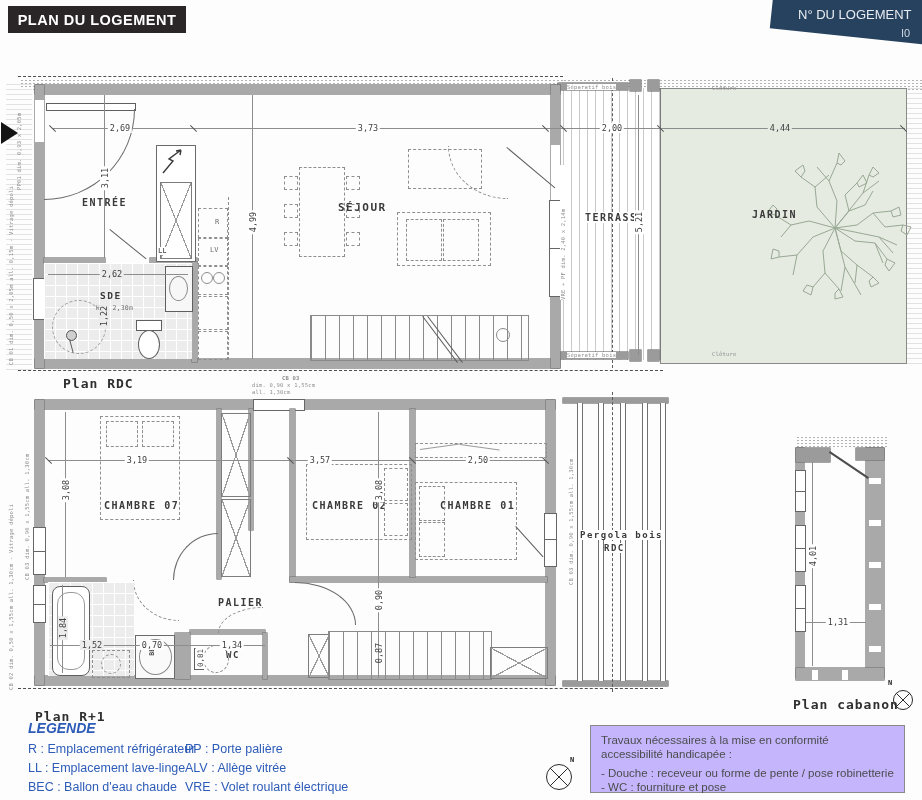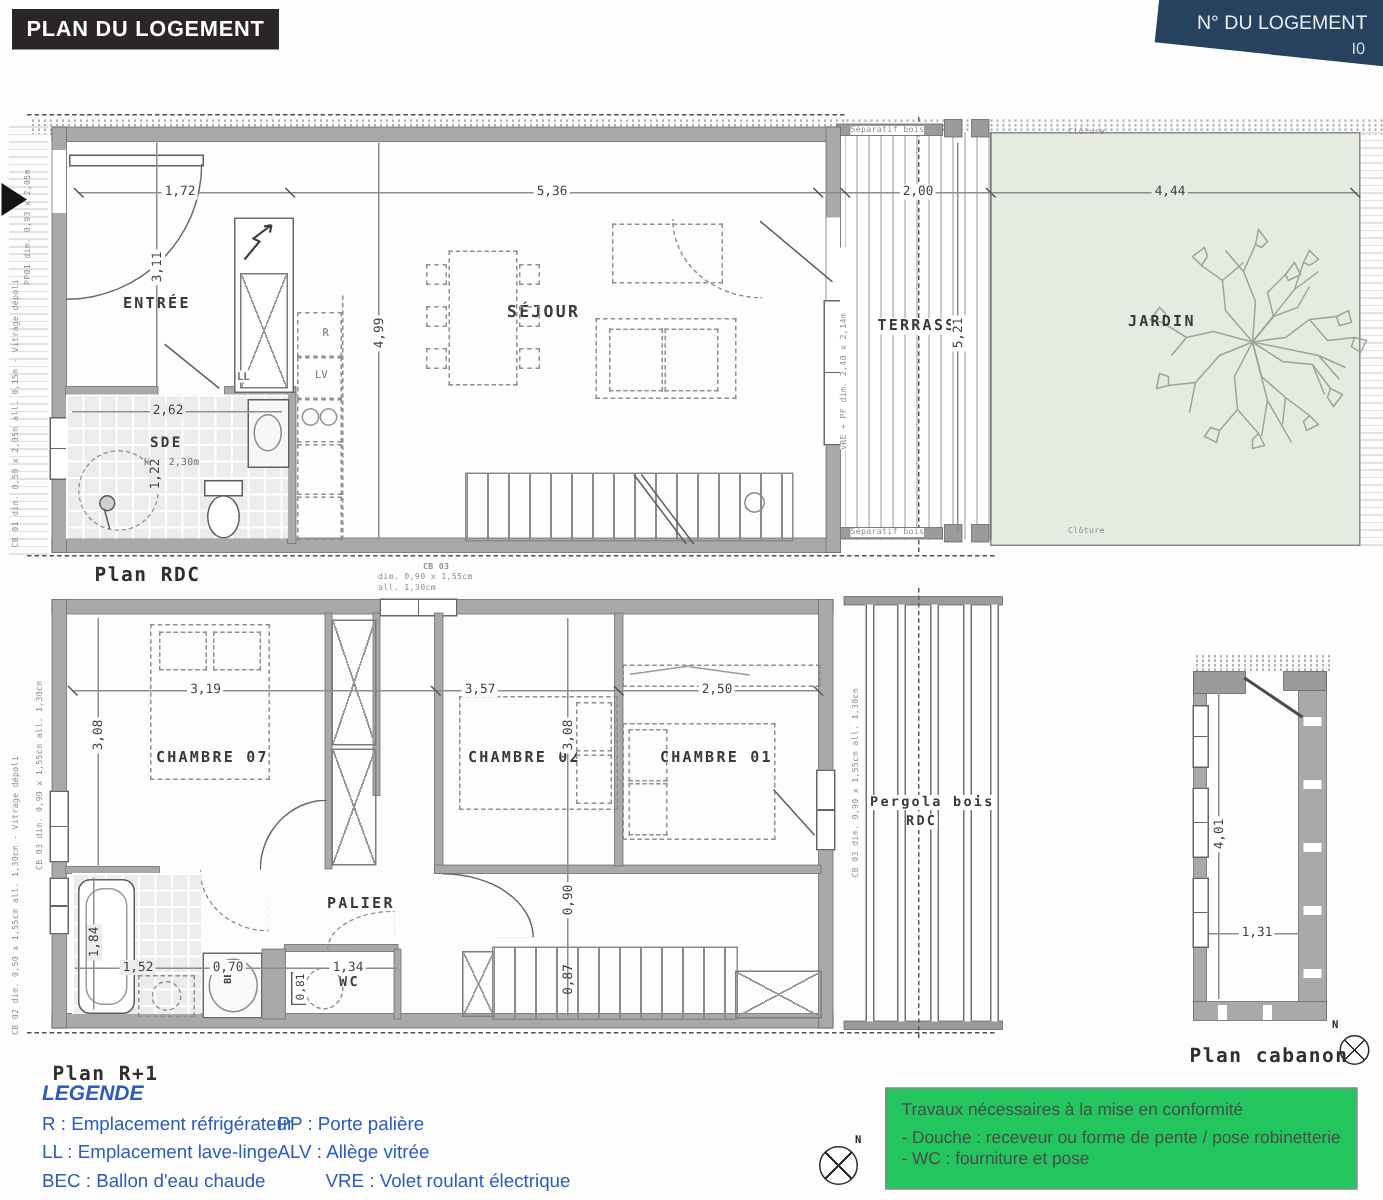--- a/index.html
+++ b/index.html
@@ -172,22 +172,22 @@
   <div class="leaf" style="left:507px;top:147px;width:63px;transform:rotate(40deg);"></div>
   <div class="abs" style="left:448px;top:146px;width:59px;height:52px;border-left:1px dashed #8f8f8f;border-bottom:1px dashed #8f8f8f;border-bottom-left-radius:100%;"></div>
 
   <div class="dline" style="left:52px;top:128px;width:853px;height:1px;"></div>
   <div class="tick" style="left:48px;top:128px;"></div>
   <div class="tick" style="left:189px;top:128px;"></div>
   <div class="tick" style="left:541px;top:128px;"></div>
   <div class="tick" style="left:559px;top:128px;"></div>
   <div class="tick" style="left:656px;top:128px;"></div>
   <div class="tick" style="left:899px;top:128px;"></div>
-  <div class="dimlbl" style="left:120px;top:128px;">1,72</div>
-  <div class="dimlbl" style="left:368px;top:128px;">5,36</div>
+  <div class="dimlbl" style="left:120px;top:128px;">2,69</div>
+  <div class="dimlbl" style="left:368px;top:128px;">3,73</div>
   <div class="dimlbl" style="left:612px;top:128px;">2,00</div>
   <div class="dimlbl" style="left:780px;top:128px;background:#e5ebe1;">4,44</div>
   <div class="dline" style="left:104px;top:95px;width:1px;height:163px;"></div>
   <div class="vdimlbl" style="left:105px;top:178px;">3,11</div>
   <div class="dline" style="left:252px;top:95px;width:1px;height:264px;"></div>
   <div class="vdimlbl" style="left:253px;top:222px;">4,99</div>
   <div class="dline" style="left:48px;top:274px;width:140px;height:1px;"></div>
   <div class="dimlbl" style="left:112px;top:274px;background:#ececec;">2,62</div>
   <div class="vdimlbl" style="left:104px;top:316px;background:#ececec;">1,22</div>
   <div class="dline" style="left:638px;top:95px;width:1px;height:260px;"></div>
@@ -331,25 +331,26 @@
   <div class="caption" style="left:793px;top:697px;">Plan cabanon</div>
   <div class="abs" style="left:888px;top:679px;font-size:7px;font-weight:bold;color:#222;">N</div>
   <div class="compass" style="left:893px;top:690px;width:18px;height:18px;"></div>
 
   <div class="abs" style="left:28px;top:720px;font-family:'Liberation Sans',sans-serif;font-size:14px;font-weight:bold;color:#2d5cb8;font-style:italic;">LEGENDE</div>
   <div class="legend-line" style="left:28px;top:742px;">R : Emplacement réfrigérateur</div>
   <div class="legend-line" style="left:28px;top:761px;">LL : Emplacement lave-linge</div>
   <div class="legend-line" style="left:28px;top:780px;">BEC : Ballon d'eau chaude</div>
   <div class="legend-line" style="left:185px;top:742px;">PP : Porte palière</div>
   <div class="legend-line" style="left:185px;top:761px;">ALV : Allège vitrée</div>
-  <div class="legend-line" style="left:185px;top:780px;margin-left:32px;">VRE : Volet roulant électrique</div>
+  <div class="legend-line" style="left:185px;top:780px;">VRE : Volet roulant électrique</div>
 
   <div class="abs" style="left:570px;top:756px;font-size:7px;font-weight:bold;color:#222;">N</div>
   <div class="compass" style="left:546px;top:764px;width:24px;height:24px;"></div>
 
-  <div class="abs" style="left:590px;top:725px;width:315px;height:68px;border:1.5px solid #8a8a8a;background:#22c55e;
+  <div class="abs" style="left:590px;top:725px;width:315px;height:68px;border:1.5px solid #8a8a8a;background:#c4b5fd;
               font-family:'Liberation Sans',sans-serif;font-size:11.5px;color:#4c4c4c;padding:7px 10px;box-sizing:border-box;">
     <div style="line-height:14px;">Travaux nécessaires à la mise en conformité</div>
+    <div style="line-height:14px;">accessibilité handicapée :</div>
     <div style="line-height:14px;margin-top:5px;">- Douche : receveur ou forme de pente / pose robinetterie</div>
     <div style="line-height:14px;">- WC : fourniture et pose</div>
   </div>
 
 </div>
 
 </body></html>

